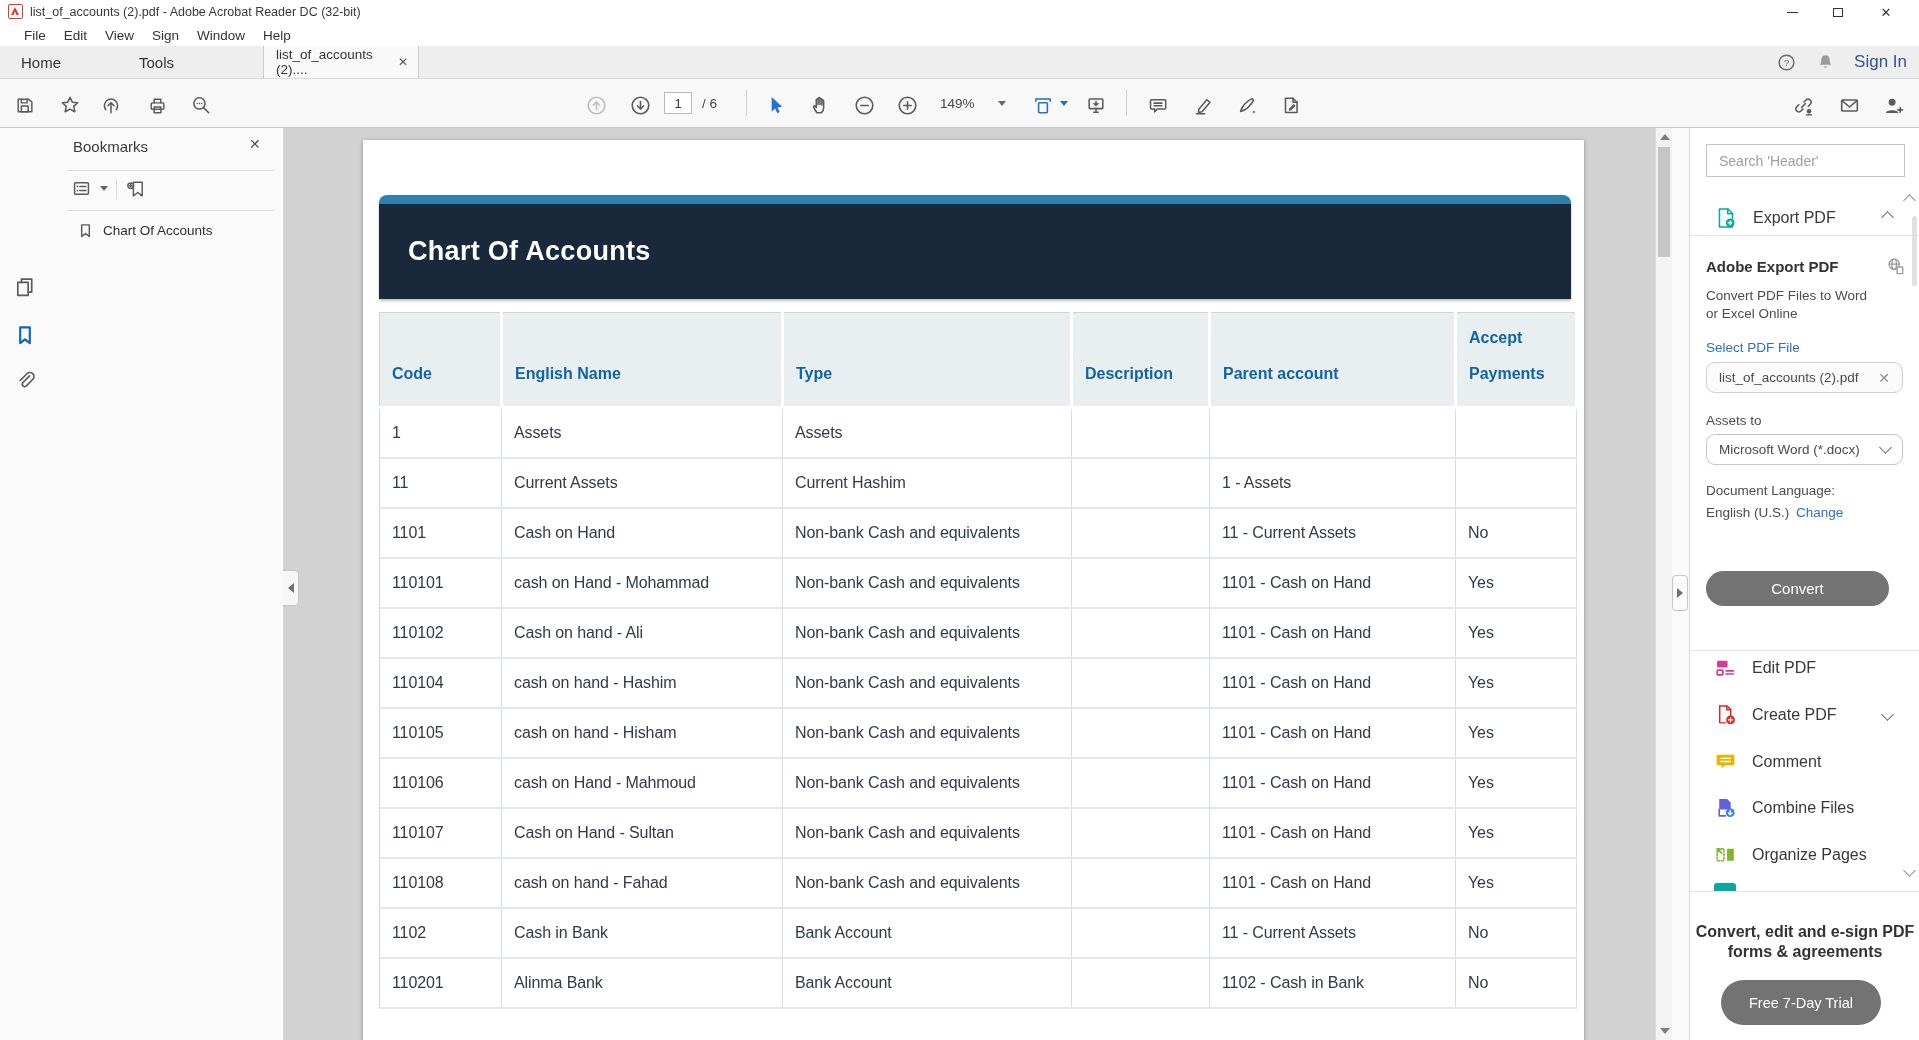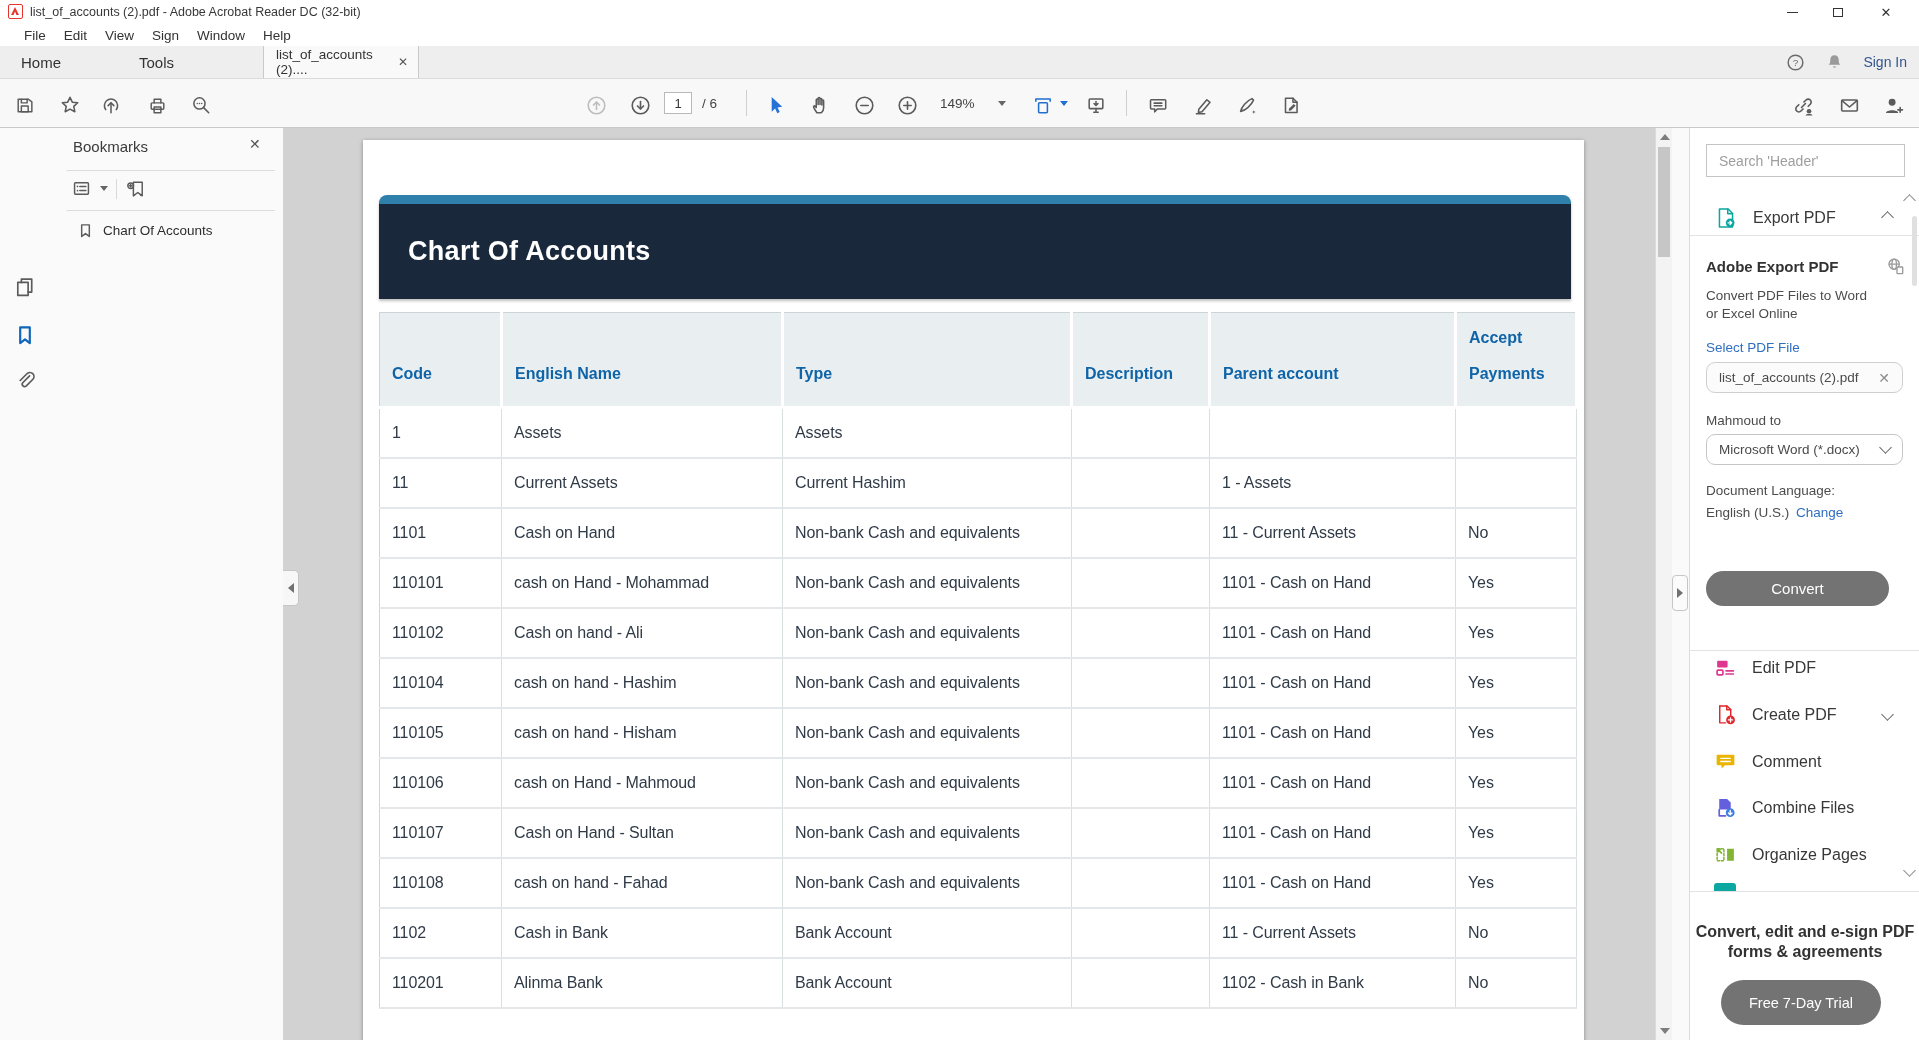--- a/index.html
+++ b/index.html
@@ -21,21 +21,21 @@
   
   #menubar { left:0; top:24px; width:1919px; height:22px; background:#fff; display:flex; align-items:center; padding-left:15px; }
   .menu-item { font-size:13.5px; color:#333; padding:0 9px; }
 
   
   #tabbar { left:0; top:46px; width:1919px; height:32px; background:#eeeeee; display:flex; align-items:stretch;gap:36px; }
   .tab { font-size:15px; color:#333; display:flex; align-items:center; padding:0 21px; }
   #tab-document { margin-left:32px; width:156px; background:#f9f9f9; border-left:1px solid #c9c9c9; border-right:1px solid #c9c9c9; font-size:13.5px; justify-content:space-between; padding:0 10px 0 12px; }
   #tab-document .x { color:#555; font-size:12px; }
   #tabbar-right { position:absolute; right:12px; top:46px; height:32px; display:flex; align-items:center; gap:18px; }
-  #sign-in { font-size:14px; color:#33568e; }
+  #sign-in { font-size:17px; color:#33568e; }
 
   
   #toolbar { left:0; top:78px; width:1919px; height:50px; background:#f8f8f8; border-top:1px solid #dadada; border-bottom:1px solid #c9c9c9; }
   .ti { position:absolute; top:93px; width:24px; height:24px; display:flex; align-items:center; justify-content:center; }
   .tsep { position:absolute; top:90px; width:1px; height:26px; background:#cfcfcf; }
   #page-input { position:absolute; left:664px; top:92px; width:28px; height:22px; border:1px solid #b9b9b9; background:#fff; text-align:center; font-size:13px; color:#333; font-family:"Liberation Sans",sans-serif; }
   .tb-text { position:absolute; top:96px; font-size:13.5px; color:#444; }
   .caret-down { width:0; height:0; border-left:4px solid transparent; border-right:4px solid transparent; border-top:5px solid #666; }
 
   
@@ -507,21 +507,21 @@
     </span>
   <div class="rp-text" style="top:160px;">Convert PDF Files to Word</div>
   <div class="rp-text" style="top:178px;">or Excel Online</div>
 
   <div class="rp-text rp-link" style="top:212px;">Select PDF File</div>
   <div class="rp-box" style="top:234px;">
     <span>list_of_accounts (2).pdf</span>
     <span style="color:#8c8c8c; font-size:14px;">✕</span>
   </div>
 
-  <div class="rp-text" style="top:285px;">Mahmoud to</div>
+  <div class="rp-text" style="top:285px;">Assets to</div>
   <div class="rp-box" style="top:306px; background:#fff; border-color:#c6c6c6;">
     <span>Microsoft Word (*.docx)</span>
     <span class="chev down" style="margin-top:-4px;"></span>
   </div>
 
   <div class="rp-text" style="top:355px;">Document Language:</div>
   <div class="rp-text" style="top:377px;">English (U.S.)</div>
   <div class="rp-text rp-link" style="left:106px; top:377px;">Change</div>
 
   <button class="btn-blue" id="convert-btn">Convert</button>

